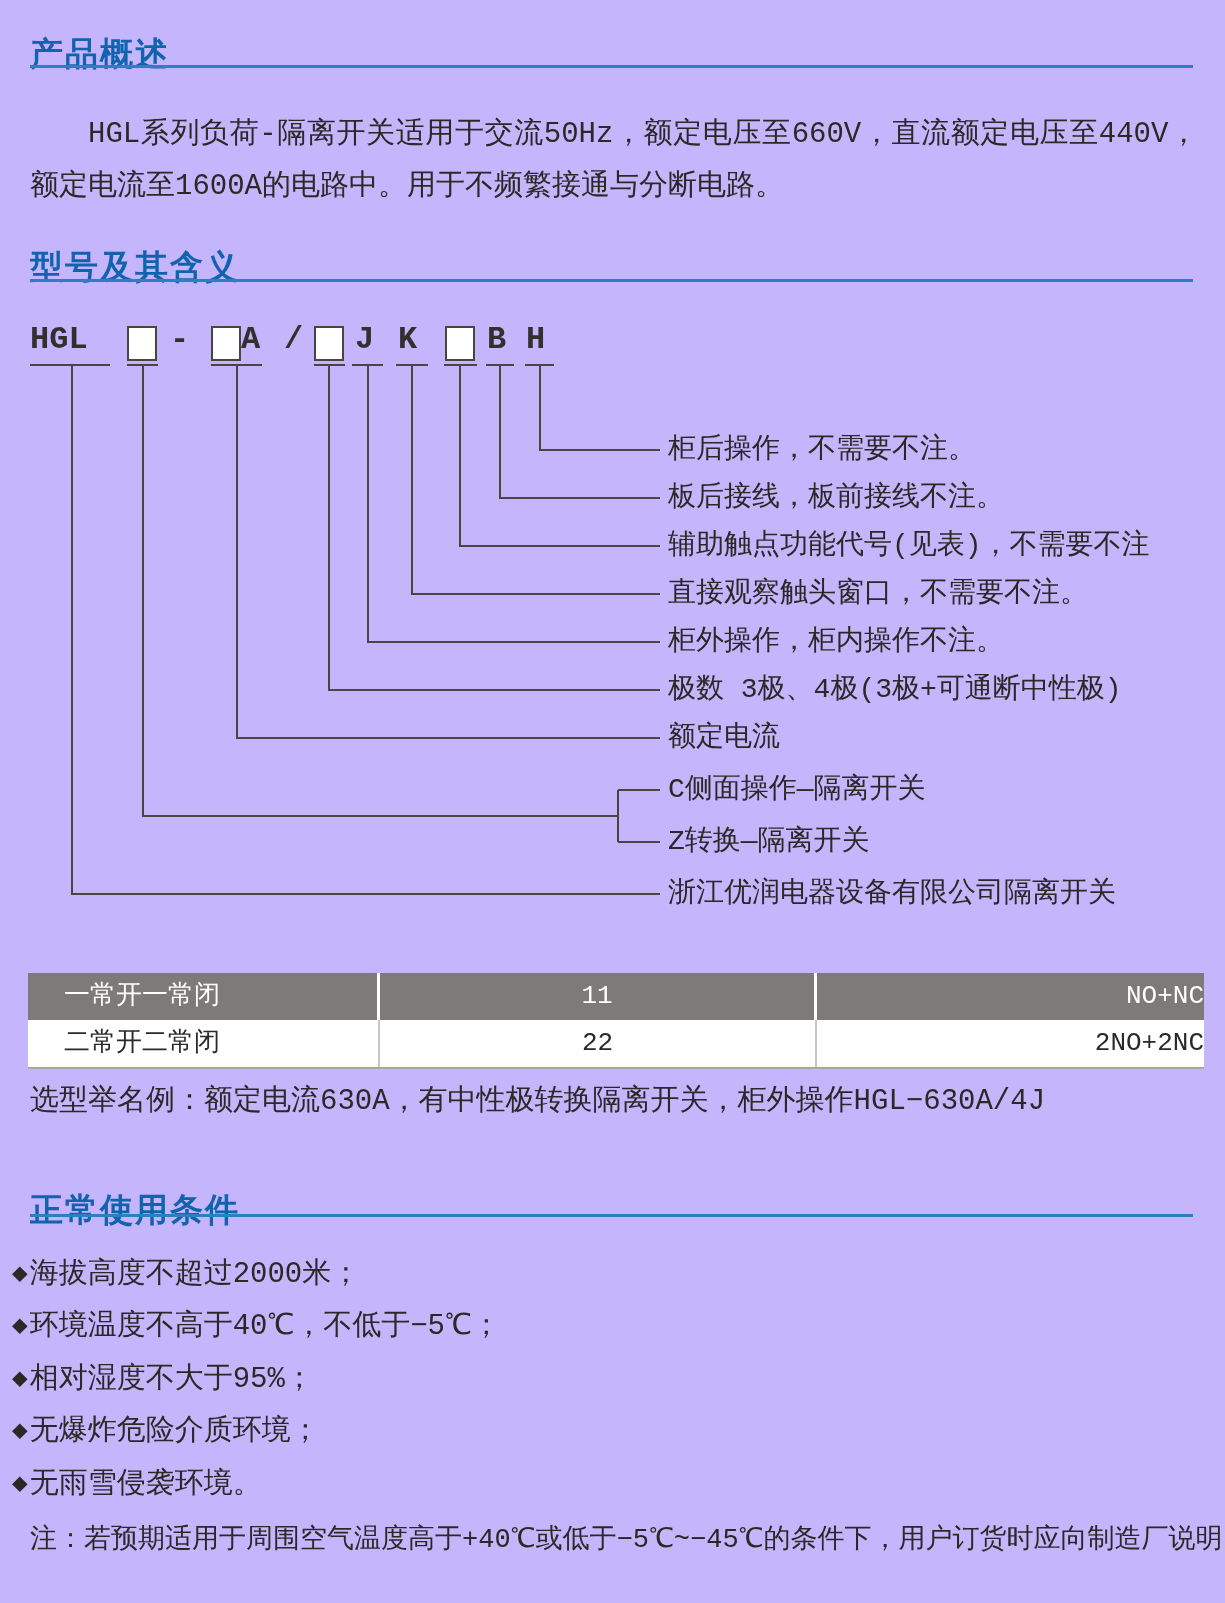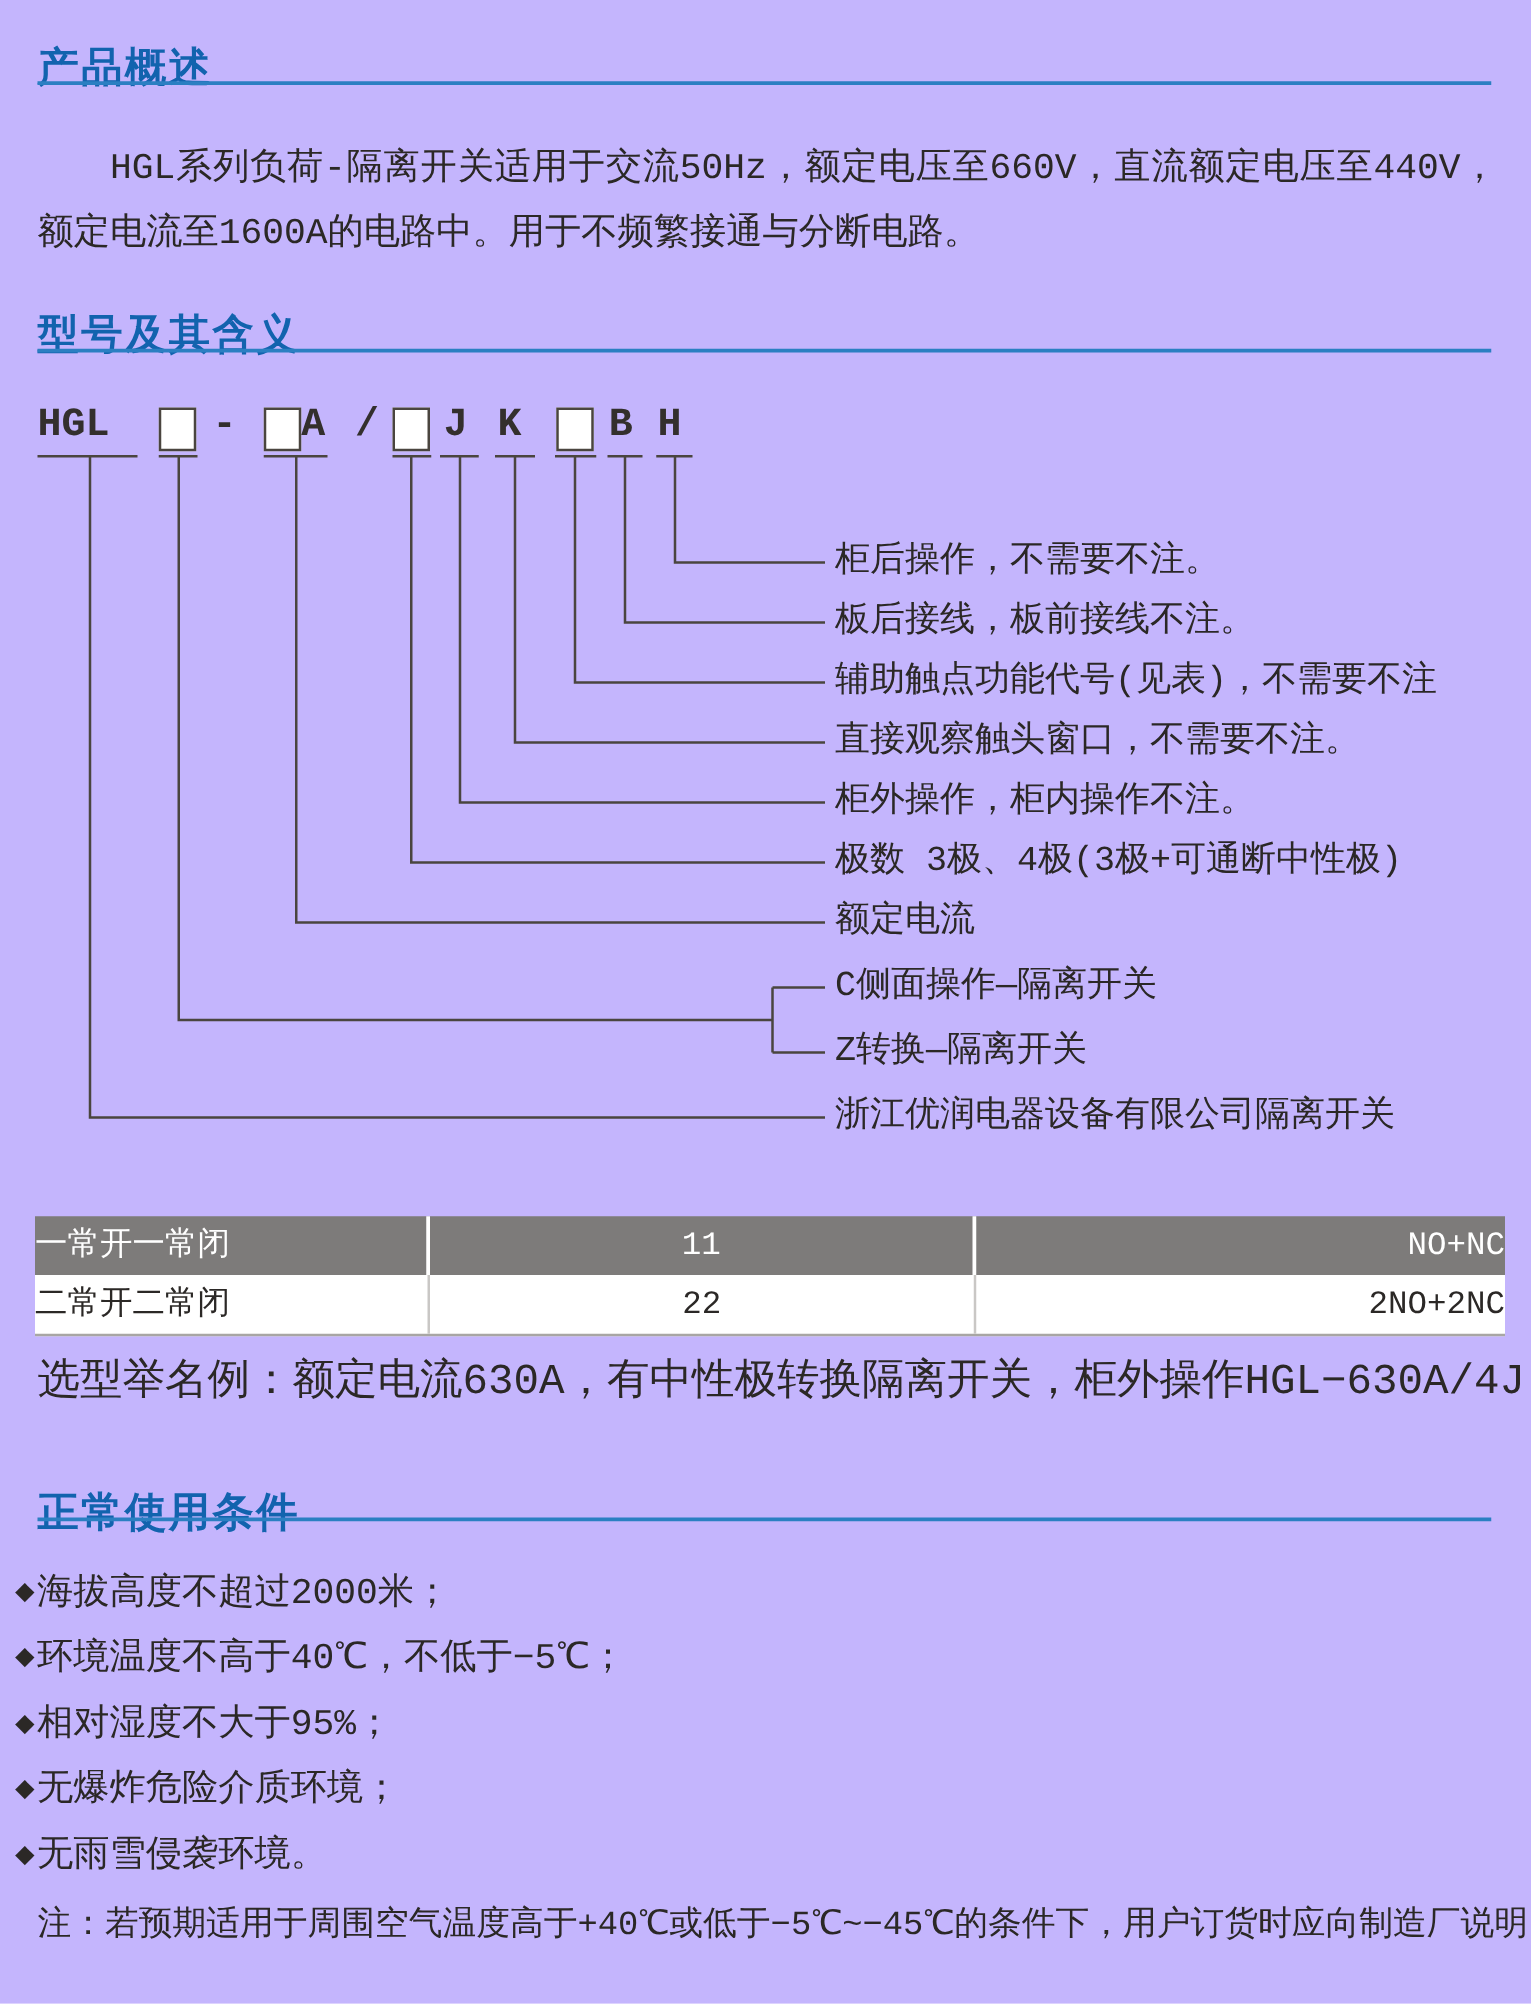--- a/index.html
+++ b/index.html
@@ -20,26 +20,26 @@
   .code-box{position:absolute;top:326px;width:26px;height:31px;border:2px solid #4a453f;background:#fff;}
   .diagram-svg{position:absolute;left:0;top:0;width:1225px;height:930px;}
   .dg-label{
     position:absolute;left:668px;font-size:28px;line-height:30px;
     color:#2b2826;white-space:nowrap;
   }
   .aux-table{position:absolute;left:28px;top:973px;width:1176px;}
   .t-row{display:flex;height:47px;line-height:47px;font-size:26px;}
   .t-row.gray{background:#7d7b7a;color:#ffffff;}
   .t-row.white{background:#ffffff;color:#2b2826;border-bottom:2px solid #a8a6a4;}
-  .c1{width:316px;box-sizing:border-box;}
+  .c1{width:352px;box-sizing:border-box;padding-left:36px;}
   .c2{width:437px;box-sizing:border-box;text-align:center;}
   .c3{flex:1;box-sizing:border-box;text-align:right;}
   .gray .c1,.gray .c2{border-right:3px solid #ffffff;}
   .white .c1,.white .c2{border-right:2px solid #c9c7c5;}
-  .example{position:absolute;left:30px;top:1080px;font-size:34px;white-space:nowrap;}
+  .example{position:absolute;left:30px;top:1080px;font-size:29px;white-space:nowrap;}
   .cond-item{position:absolute;left:12px;font-size:29px;line-height:34px;white-space:nowrap;}
   .cond-item .bullet{margin-right:2px;font-size:26px;vertical-align:1px;}
   .note{position:absolute;left:30px;top:1520px;font-size:27px;white-space:nowrap;}
 </style>
 </head>
 <body>
 
 <div class="page">
 
   <h1 class="sec-title" style="top:17px">产品概述</h1>

